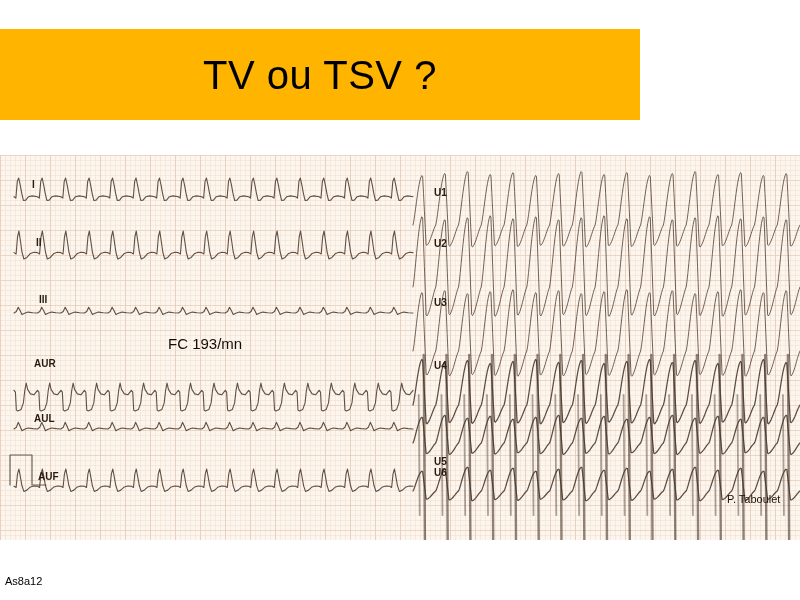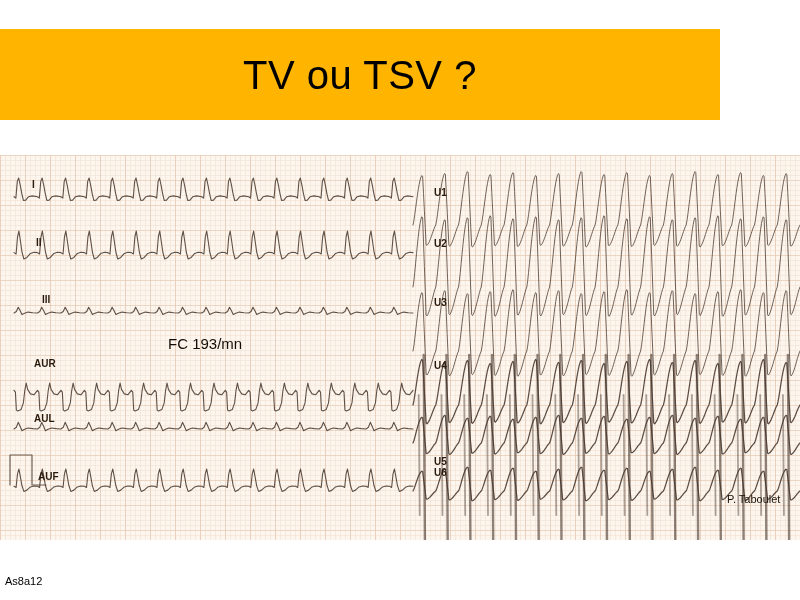--- a/index.html
+++ b/index.html
@@ -2,21 +2,21 @@
 <html><head>
 <meta charset="utf-8">
 <style>
   html,body{margin:0;padding:0;}
   body{
     width:800px;height:600px;background:#ffffff;overflow:hidden;position:relative;
     font-family:"Liberation Sans","DejaVu Sans",sans-serif;
   }
   
   #title-banner{
-    position:absolute;left:0;top:29px;width:720px;height:91px;
+    position:absolute;left:0;top:29px;width:640px;height:91px;
     background:#ffb400;display:flex;align-items:center;justify-content:center;
   }
   #title-text{
     font-size:40px;color:#000000;font-weight:400;letter-spacing:.5px;
     font-family:"Liberation Sans","DejaVu Sans",sans-serif;line-height:1;
   }
   
   #ecg-figure{
     position:absolute;left:0;top:155px;width:800px;height:385px;
     background:#fdf6ee;overflow:hidden;
@@ -115,21 +115,21 @@
         <path d="M760.2 240 L761.2 360" fill="none" stroke="#4a3a30" stroke-width="1.8" stroke-opacity="0.45" stroke-linejoin="round" stroke-linecap="round"></path>
         <path d="M787.9 200 L789.1 385" fill="none" stroke="#4a3a30" stroke-width="2.4" stroke-opacity="0.62" stroke-linejoin="round" stroke-linecap="round"></path>
         <path d="M782.9 240 L783.9 360" fill="none" stroke="#4a3a30" stroke-width="1.8" stroke-opacity="0.45" stroke-linejoin="round" stroke-linecap="round"></path>
       </g>
   </svg>
 
   <div class="ecg-anno" id="anno-fc">FC  193/mn</div>
   <div class="ecg-anno" id="anno-author">P. Taboulet</div>
 <div class="lead-label" style="left: 32px; top: 24px;">I</div>
     <div class="lead-label" style="left: 36px; top: 82px;">II</div>
-    <div class="lead-label" style="left: 42px; top: 139px;">III</div>
+    <div class="lead-label" style="left: 32px; top: 139px; padding-left: 7px;">III</div>
     <div class="lead-label" style="left: 34px; top: 203px;">AUR</div>
     <div class="lead-label" style="left: 34px; top: 258px;">AUL</div>
     <div class="lead-label" style="left: 38px; top: 316px;">AUF</div>
     <div class="lead-label" style="left: 434px; top: 32px;">U1</div>
     <div class="lead-label" style="left: 434px; top: 83px;">U2</div>
     <div class="lead-label" style="left: 434px; top: 142px;">U3</div>
     <div class="lead-label" style="left: 434px; top: 205px;">U4</div>
     <div class="lead-label" style="left: 434px; top: 253px; margin-top: 48px;">U5</div>
     <div class="lead-label" style="left: 434px; top: 312px;">U6</div>
   </div>

